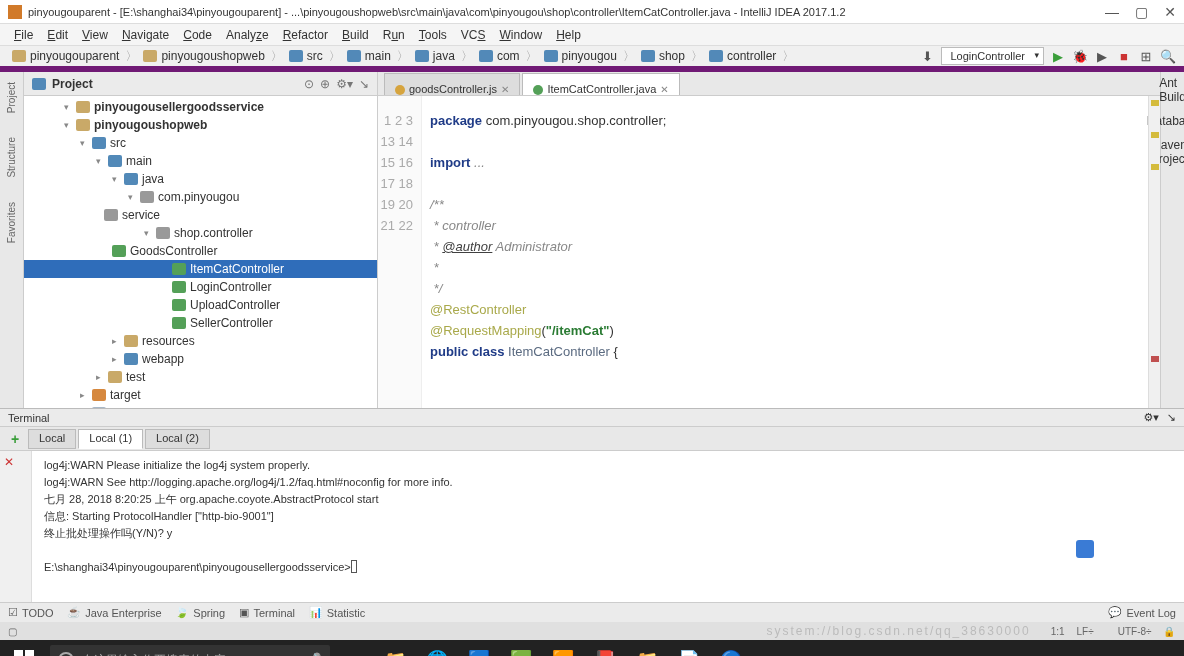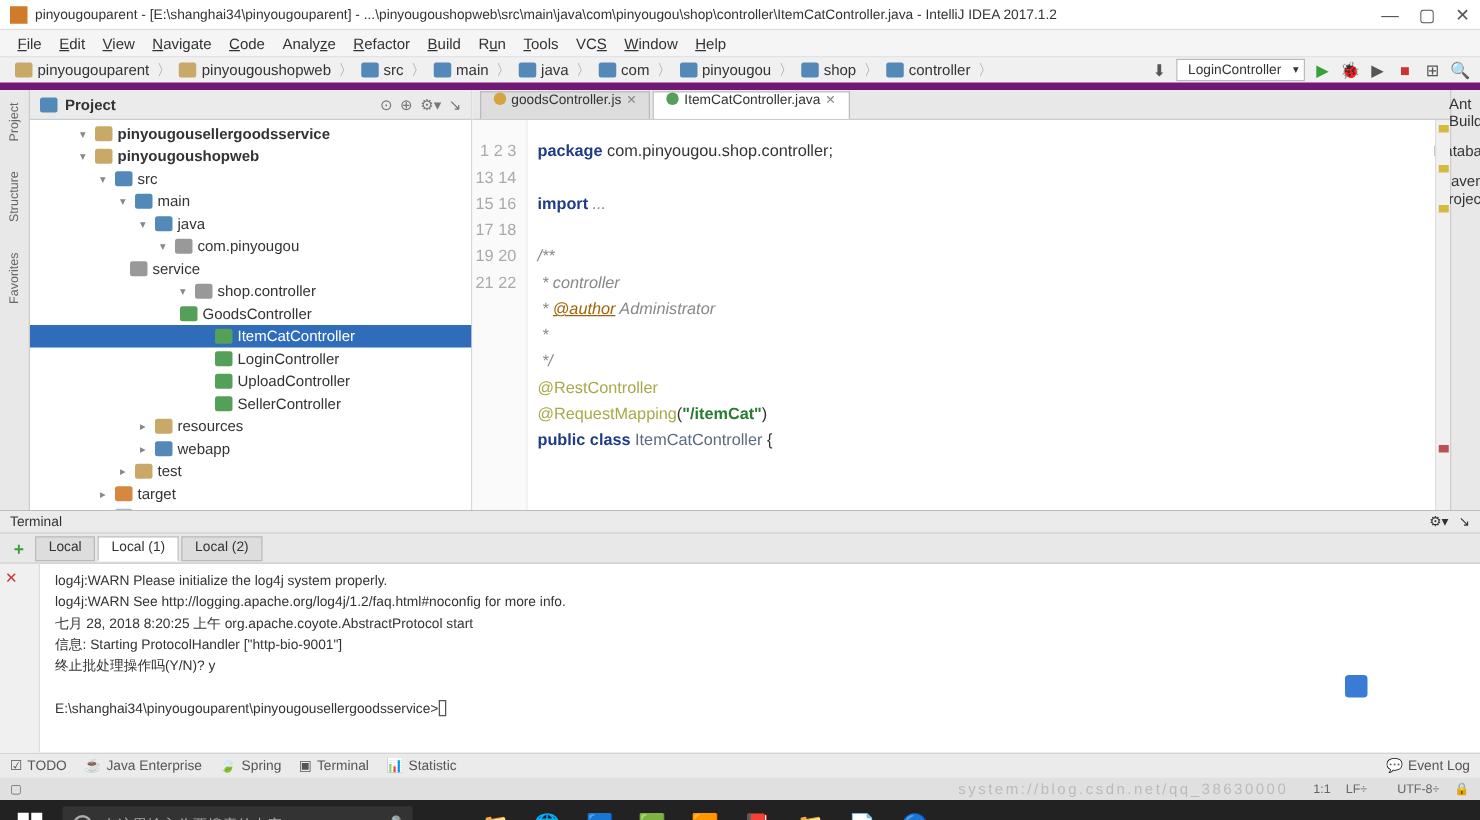--- a/index.html
+++ b/index.html
@@ -44,35 +44,35 @@
 .tree-row .node-icon { width: 14px; height: 12px; display: inline-block; margin-right: 4px; border-radius: 2px; }
 .ic-folder { background: #c9a968; }
 .ic-folder-blue { background: #5289b8; }
 .ic-folder-orange { background: #d6883e; }
 .ic-pkg { background: #999; border-radius: 50%; width: 10px; height: 10px; }
 .ic-class { background: #54a058; border-radius: 50%; width: 12px; height: 12px; }
 .ic-file { background: #a8b8c8; }
 
 .editor-panel { flex: 1; display: flex; flex-direction: column; background: #fff; }
 .editor-tabs { height: 24px; background: #e8e8e8; display: flex; align-items: flex-end; padding-left: 6px; border-bottom: 1px solid #ccc; }
-.editor-tab { height: 22px; display: flex; align-items: flex-start; padding: 0 10px; background: #ddd; border: 1px solid #bbb; border-bottom: none; margin-right: 2px; font-size: 11px; gap: 4px; }
+.editor-tab { height: 22px; display: flex; align-items: flex-end; padding: 0 10px; background: #ddd; border: 1px solid #bbb; border-bottom: none; margin-right: 2px; font-size: 11px; gap: 4px; }
 .editor-tab.active { background: #fff; }
 .editor-tab .tab-icon { width: 10px; height: 10px; border-radius: 50%; }
 .tab-icon.js { background: #d6a43e; }
 .tab-icon.java { background: #54a058; }
 .editor-tab .close { color: #888; font-size: 10px; }
 
 .editor-body { flex: 1; display: flex; font-family: Consolas, "Courier New", monospace; font-size: 13px; position: relative; }
 .gutter { width: 44px; background: #fafafa; color: #aaa; text-align: right; padding: 14px 8px 0 0; line-height: 21px; border-right: 1px solid #eee; }
 .code { flex: 1; padding: 14px 8px 0 8px; line-height: 21px; white-space: pre; color: #333; }
 .code .kw { color: #1f3b87; font-weight: bold; }
 .code .comment { color: #888; font-style: italic; }
 .code .anno { color: #a9a94a; }
 .code .string { color: #2a7b33; font-weight: bold; }
-.code .doctag { color: #a16207; font-style: italic; text-decoration: underline; }
+.code .doctag { color: #404040; font-style: italic; text-decoration: underline; }
 .code .classname { color: #5a6a80; }
 .marker-strip { width: 12px; background: #f0f0f0; border-left: 1px solid #ddd; position: relative; }
 .marker-strip .m { position: absolute; left: 2px; width: 8px; height: 6px; }
 .m.warn { background: #d4bb3c; }
 .m.err { background: #c05050; }
 
 .right-rail { width: 24px; background: #e8e8e8; border-left: 1px solid #ccc; display: flex; flex-direction: column; align-items: center; padding-top: 4px; gap: 10px; }
 
 .terminal-panel { height: 194px; background: #fff; border-top: 1px solid #bbb; display: flex; flex-direction: column; position: relative; }
 .terminal-header { height: 18px; background: #ebebeb; display: flex; align-items: center; padding: 0 8px; font-size: 11px; border-bottom: 1px solid #ccc; }
@@ -214,21 +214,21 @@
         <div class="tree-row" style="padding-left: 68px;">
           <span class="arrow"></span>
           <span class="node-icon ic-pkg"></span>
           <span>service</span>
         </div>
         <div class="tree-row" style="padding-left: 120px;">
           <span class="arrow">▾</span>
           <span class="node-icon ic-pkg"></span>
           <span>shop.controller</span>
         </div>
-        <div class="tree-row" style="padding-left: 108px; text-align: center;">
+        <div class="tree-row" style="padding-left: 76px; text-align: center;">
           <span class="arrow"></span>
           <span class="node-icon ic-class"></span>
           <span>GoodsController</span>
         </div>
         <div class="tree-row selected" style="padding-left: 136px;">
           <span class="arrow"></span>
           <span class="node-icon ic-class"></span>
           <span>ItemCatController</span>
         </div>
         <div class="tree-row" style="padding-left: 136px;">

